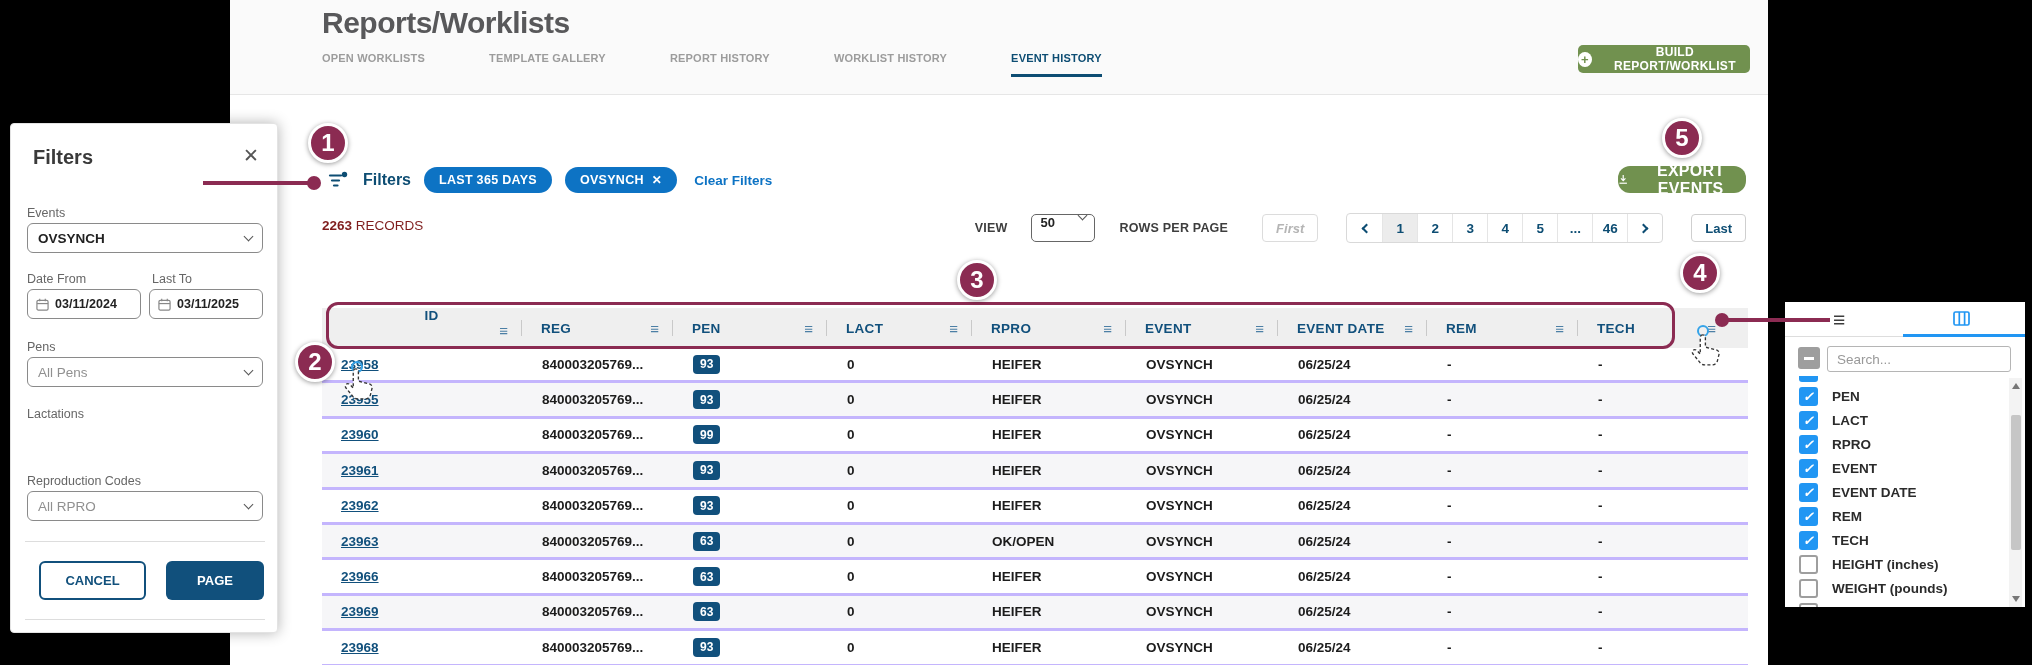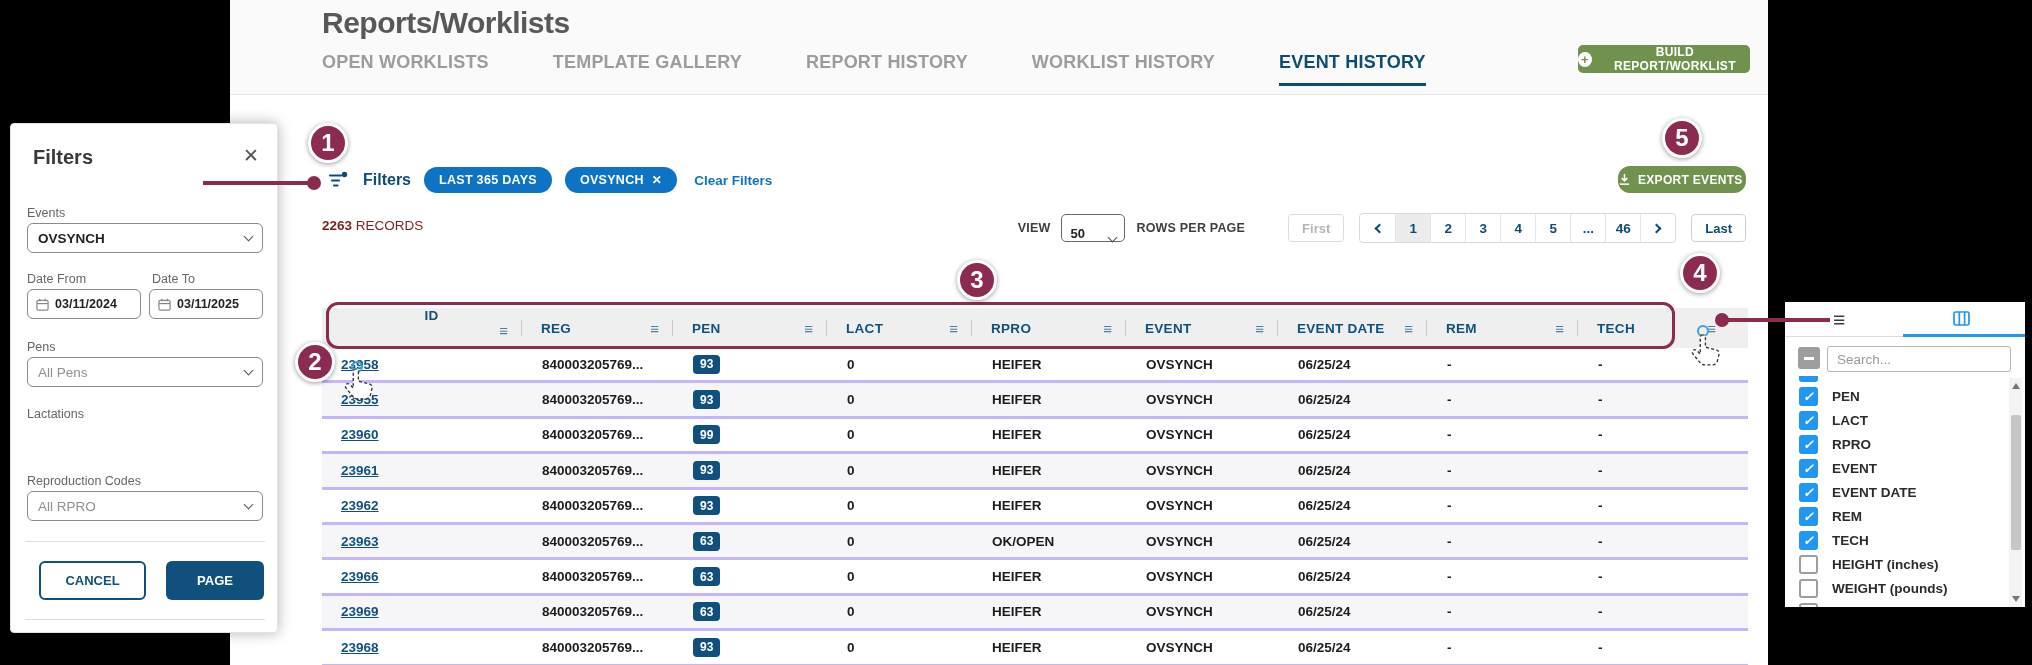--- a/index.html
+++ b/index.html
@@ -4,53 +4,53 @@
 <style>
   * { box-sizing: border-box; margin: 0; padding: 0; }
   body { font-family: "Liberation Sans", sans-serif; background: #000; }
   .canvas { position: relative; width: 2032px; height: 665px; overflow: hidden; background: #000; }
 
   
   .main-panel { position: absolute; left: 230px; top: 0; width: 1538px; height: 665px; background: #fff; }
   .header-band { position: absolute; left: 0; top: 0; width: 100%; height: 95px; background: #fafafa; border-bottom: 1px solid #e6e6e6; }
   .page-title { position: absolute; left: 92px; top: 6px; font-size: 30px; font-weight: bold; color: #58585a; letter-spacing: -0.5px; }
   .tab-row { position: absolute; left: 92px; top: 52px; display: flex; gap: 64px; align-items: flex-start; }
-  .tab { font-size: 18px; font-weight: bold; color: #9c9c9c; letter-spacing: 0.2px; padding-bottom: 10px; cursor: pointer; white-space: nowrap; }
+  .tab { font-size: 11px; font-weight: bold; color: #9c9c9c; letter-spacing: 0.2px; padding-bottom: 10px; cursor: pointer; white-space: nowrap; }
   .tab.active { color: #0d4d73; border-bottom: 3px solid #0d4d73; }
   .build-btn { position: absolute; left: 1348px; top: 45px; width: 172px; height: 28px; background: #71914f; border: none; border-radius: 5px; color: #fff; font-weight: bold; font-size: 12px; display: flex; align-items: center; justify-content: center; gap: 8px; letter-spacing: 0.3px; cursor: pointer; font-family: inherit; }
   .plus-circle { width: 15px; height: 15px; background: #fff; color: #71914f; border-radius: 50%; font-size: 13px; font-weight: bold; line-height: 15px; text-align: center; }
 
   
   .filters-bar { position: absolute; left: 98px; top: 166px; height: 28px; display: flex; align-items: center; gap: 13px; }
   .filters-label { font-size: 16px; font-weight: bold; color: #0d4d73; }
   .chip { height: 26px; border-radius: 13px; background: #0d73c4; color: #fff; font-size: 12.5px; font-weight: bold; display: flex; align-items: center; padding: 0 15px; gap: 8px; letter-spacing: 0.3px; }
   .chip .x { font-size: 12px; cursor: pointer; }
   .clear-link { font-size: 13.5px; font-weight: bold; color: #0d73c4; cursor: pointer; margin-left: 4px; }
 
   .records-line { position: absolute; left: 92px; top: 218px; font-size: 13.5px; color: #7f1d1d; }
   .records-line b { font-weight: bold; }
 
   
-  .pagination { position: absolute; right: 22px; top: 213px; height: 30px; display: flex; align-items: center; gap: 11px; }
+  .pagination { position: absolute; right: 22px; top: 213px; height: 30px; display: flex; align-items: center; gap: 24px; }
   .pg-label { font-size: 12.5px; font-weight: bold; color: #3e3e3e; letter-spacing: 0.2px; }
-  .pg-select { width: 64px; height: 28px; border: 1.5px solid #666; border-radius: 5px; background: #fff; display: flex; align-items: flex-end; padding: 0 8px; gap: 6px; font-size: 13px; font-weight: bold; color: #222; cursor: pointer; }
+  .pg-select { width: 64px; height: 28px; border: 1.5px solid #666; border-radius: 5px; background: #fff; display: flex; align-items: flex-start; padding: 0 8px; gap: 6px; font-size: 13px; font-weight: bold; color: #222; cursor: pointer; }
   .pg-select .chev { margin-left: auto; }
   .chev { width: 7px; height: 7px; border-right: 1.8px solid #555; border-bottom: 1.8px solid #555; transform: rotate(45deg); margin-top: -3px; }
   .pg-first, .pg-last { height: 28px; padding: 0 13px; border-radius: 4px; background: #fff; font-size: 13px; font-weight: bold; display: flex; align-items: center; cursor: pointer; }
-  .pg-first { border: 1px solid #dcdcdc; color: #b5b5b5; margin-left: 32px; }
+  .pg-first { border: 1px solid #dcdcdc; color: #b5b5b5; margin-left: 10px; font-style: italic; }
   .pg-last { border: 1px solid #cfcfcf; color: #0d4d73; margin-left: 4px; }
   .pg-group { display: flex; border: 1px solid #d9d9d9; border-radius: 4px; overflow: hidden; margin-left: 4px; background: #fff; }
   .pg-cell { width: 35px; height: 28px; display: flex; align-items: center; justify-content: center; font-size: 13.5px; font-weight: bold; color: #0d4d73; border-left: 1px solid #e5e5e5; cursor: pointer; }
   .pg-cell:first-child { border-left: none; }
   .pg-cell.current { background: #ececec; }
   .arrow-chev { width: 7px; height: 7px; border-right: 2px solid #0d4d73; border-bottom: 2px solid #0d4d73; }
   .arrow-chev.left { transform: rotate(135deg); margin-left: 3px; }
   .arrow-chev.right { transform: rotate(-45deg); margin-right: 3px; }
 
-  .export-btn { position: absolute; left: 1388px; top: 166px; width: 128px; height: 27px; background: #71914f; border: none; border-radius: 12px; color: #fff; font-size: 12px; font-weight: bold; display: flex; align-items: center; justify-content: flex-start; gap: 7px; letter-spacing: 0.3px; cursor: pointer; font-family: inherit; }
+  .export-btn { position: absolute; left: 1388px; top: 166px; width: 128px; height: 27px; background: #71914f; border: none; border-radius: 12px; color: #fff; font-size: 16px; font-weight: bold; display: flex; align-items: center; justify-content: flex-start; gap: 7px; letter-spacing: 0.3px; cursor: pointer; font-family: inherit; }
 
   
   .table { position: absolute; left: 92px; top: 308px; width: 1426px; }
   .thead { display: flex; height: 40px; background: #efefef; align-items: center; }
   .th { height: 100%; display: flex; align-items: center; padding-left: 19px; position: relative; }
   .th-label { font-size: 13.5px; font-weight: bold; color: #11507c; letter-spacing: 0.3px; }
   .ham { margin-left: auto; margin-right: 14px; font-size: 15px; color: #4c7fa5; cursor: pointer; line-height: 1; }
   .th:not(:last-child)::after { content: ""; position: absolute; right: 0; top: 12px; height: 16px; border-right: 1px solid #c9c9c9; }
   .th.c8 .ham { margin-right: 32px; }
   .tr { display: flex; height: 35.4px; align-items: center; border-bottom: 3px solid #c4b5fd; background: #fff; }
@@ -334,21 +334,21 @@
     <div class="fc-title">Filters</div>
     <span class="fc-close">✕</span>
 
     <div class="f-label" style="top:82px">Events</div>
     <div class="f-select" style="top:99px">
       <span class="val">OVSYNCH</span>
       <span class="chev"></span>
     </div>
 
     <div class="f-label" style="top:148px;left:16px">Date From</div>
-    <div class="f-label" style="top:148px;left:141px">Date To</div>
+    <div class="f-label" style="top:148px;left:141px">Last To</div>
     <div class="f-date" style="left:16px;top:165px">
       <svg width="13" height="13" viewBox="0 0 14 14">
           <rect x="1" y="2.5" width="12" height="10.5" rx="1.5" fill="none" stroke="#888" stroke-width="1.3"></rect>
           <line x1="1" y1="6" x2="13" y2="6" stroke="#888" stroke-width="1.3"></line>
           <line x1="4" y1="0.8" x2="4" y2="3.5" stroke="#888" stroke-width="1.3"></line>
           <line x1="10" y1="0.8" x2="10" y2="3.5" stroke="#888" stroke-width="1.3"></line>
         </svg>
       <span>03/11/2024</span>
     </div>
     <div class="f-date" style="left:138px;top:165px">

